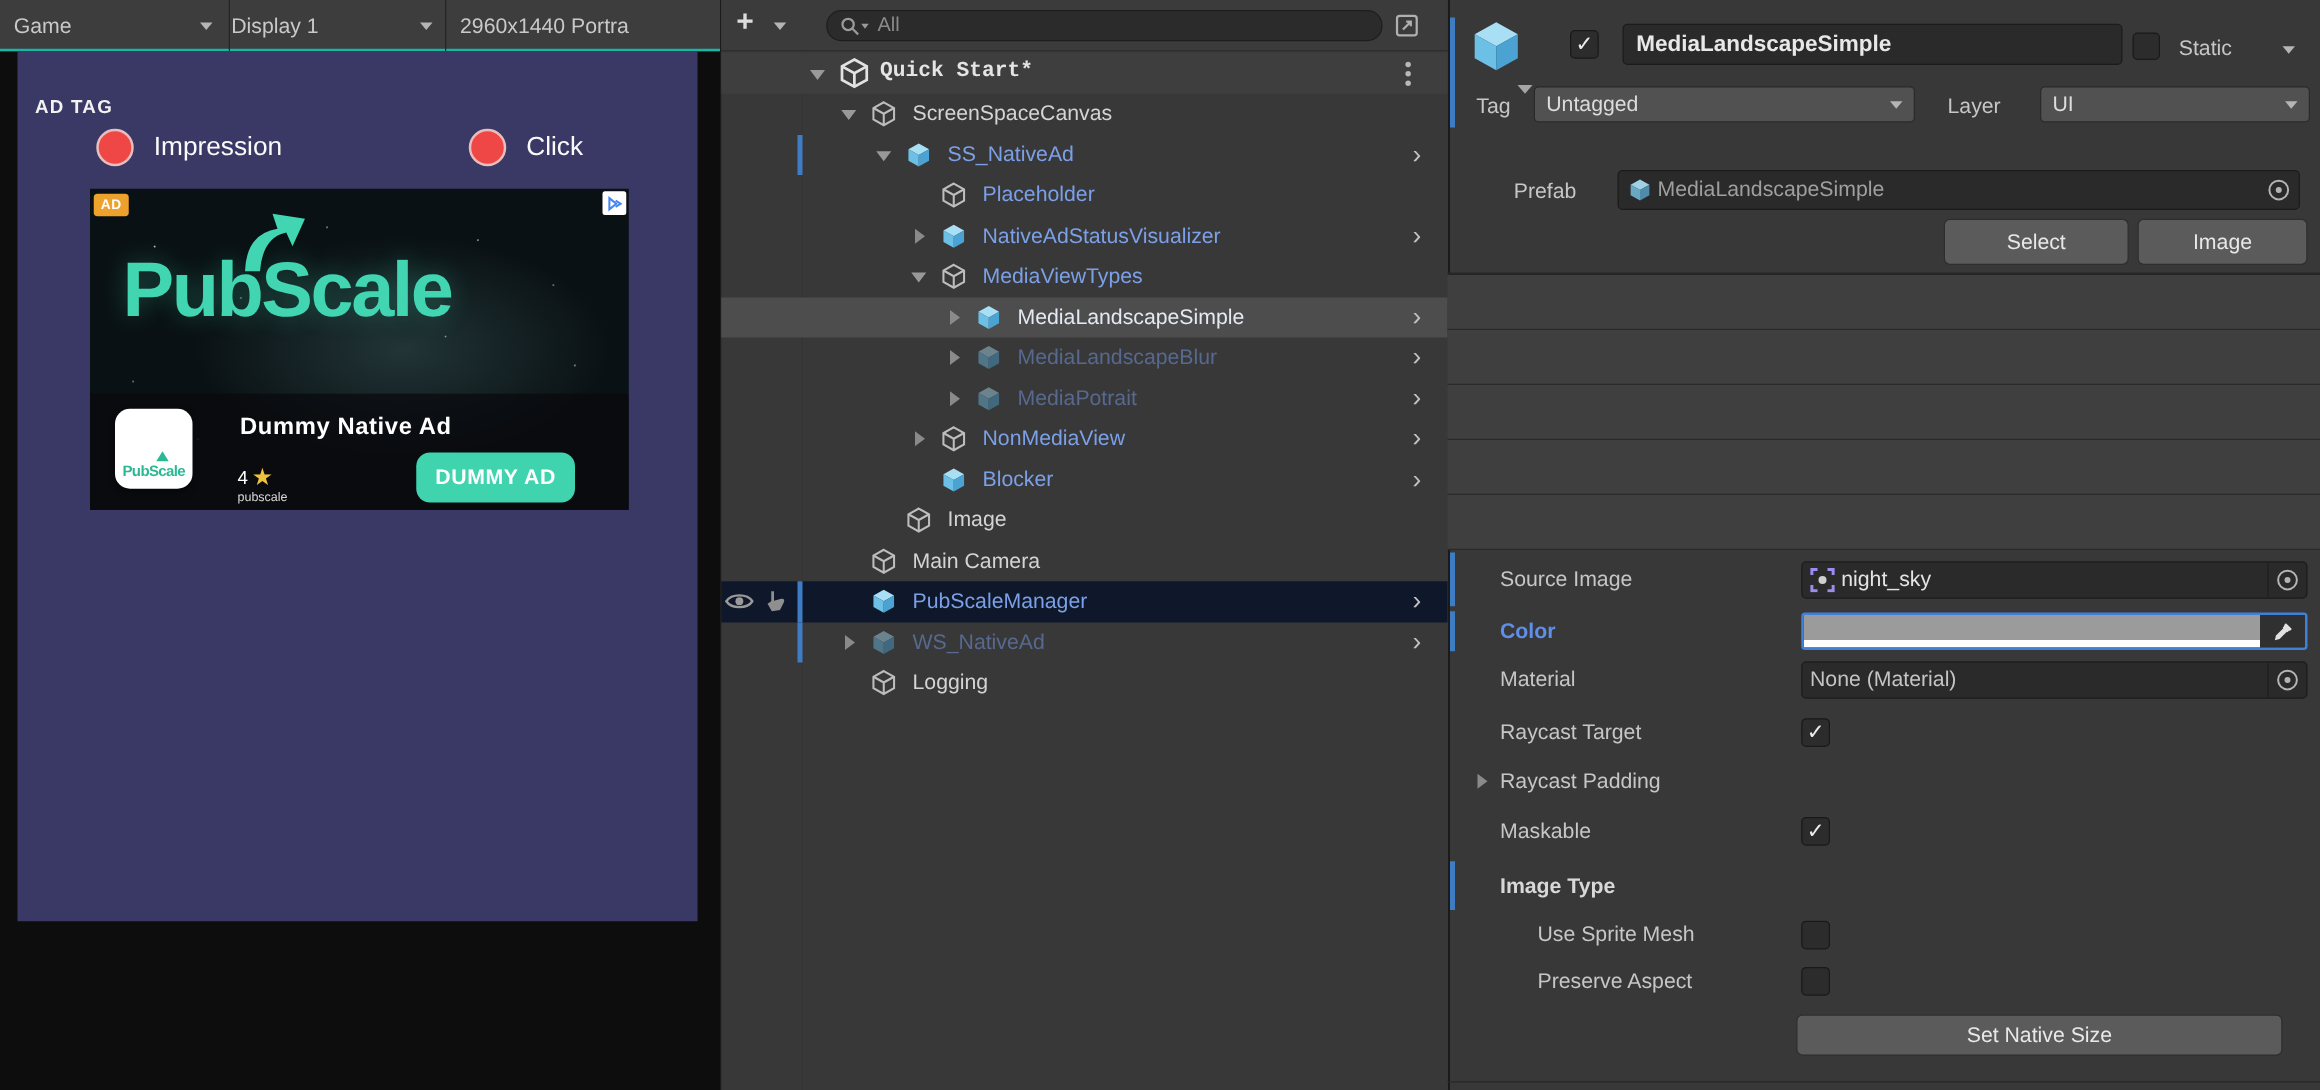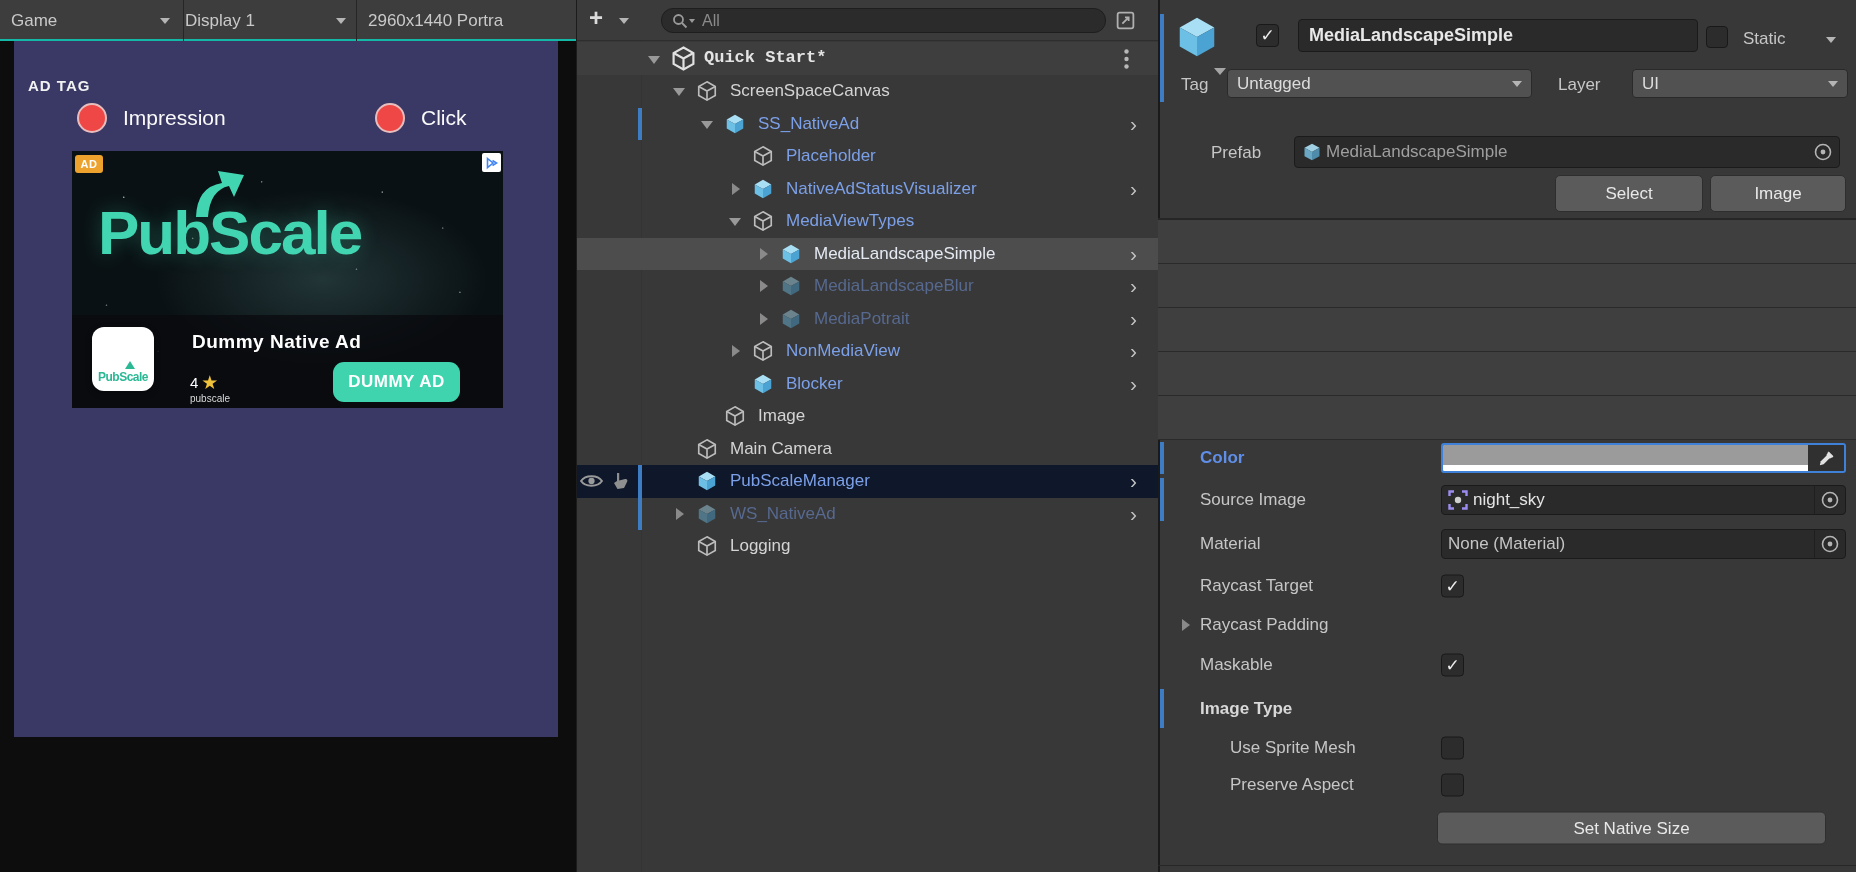--- a/index.html
+++ b/index.html
@@ -466,48 +466,48 @@
 
     <div id="components">
         <div class="comp-header"></div>
         <div class="comp-header"></div>
         <div class="comp-header"></div>
         <div class="comp-header"></div>
         <div class="comp-header"></div>
       </div>
 
     <div id="img-body">
+      <div class="prow r-src row-bar">
+        <span class="lab ins-label">Source Image</span>
+        <div class="val ofield">
+          <svg width="20" height="20" viewBox="0 0 20 20">
+              <path d="M1.5 6 V1.5 H6 M14 1.5 H18.5 V6 M18.5 14 V18.5 H14 M6 18.5 H1.5 V14" fill="none" stroke="#9d8cf0" stroke-width="2.4"></path>
+              <circle cx="10" cy="10" r="3.2" fill="#cfcfcf"></circle>
+            </svg>
+          <span>night_sky</span>
+          <span class="tgt">
+            <svg width="22" height="22" viewBox="0 0 22 22" fill="none">
+                <circle cx="11" cy="11" r="7.5" stroke="#b4b4b4" stroke-width="1.6"></circle>
+                <circle cx="11" cy="11" r="2.4" fill="#b4b4b4"></circle>
+              </svg>
+          </span>
+        </div>
+      </div>
       <div class="prow r-color row-bar">
         <span class="lab ins-label lbl-blue">Color</span>
         <div class="val color-field">
           <div class="color-swatch"></div>
           <div class="dropper-cell">
             <svg width="19" height="19" viewBox="0 0 20 20">
                 <path d="M3 17 L4 13 L11 6 L14 9 L7 16 Z" fill="#e2e2e2"></path>
                 <path d="M11.5 3.5 L16.5 8.5 M10.5 5.5 L14.5 9.5" stroke="#e2e2e2" stroke-width="2.4"></path>
               </svg>
           </div>
         </div>
       </div>
-      <div class="prow r-src row-bar">
-        <span class="lab ins-label">Source Image</span>
-        <div class="val ofield">
-          <svg width="20" height="20" viewBox="0 0 20 20">
-              <path d="M1.5 6 V1.5 H6 M14 1.5 H18.5 V6 M18.5 14 V18.5 H14 M6 18.5 H1.5 V14" fill="none" stroke="#9d8cf0" stroke-width="2.4"></path>
-              <circle cx="10" cy="10" r="3.2" fill="#cfcfcf"></circle>
-            </svg>
-          <span>night_sky</span>
-          <span class="tgt">
-            <svg width="22" height="22" viewBox="0 0 22 22" fill="none">
-                <circle cx="11" cy="11" r="7.5" stroke="#b4b4b4" stroke-width="1.6"></circle>
-                <circle cx="11" cy="11" r="2.4" fill="#b4b4b4"></circle>
-              </svg>
-          </span>
-        </div>
-      </div>
       <div class="prow r-mat">
         <span class="lab ins-label">Material</span>
         <div class="val ofield">
           <span style="color:#c4c4c4">None (Material)</span>
           <span class="tgt">
             <svg width="22" height="22" viewBox="0 0 22 22" fill="none">
                 <circle cx="11" cy="11" r="7.5" stroke="#b4b4b4" stroke-width="1.6"></circle>
                 <circle cx="11" cy="11" r="2.4" fill="#b4b4b4"></circle>
               </svg>
           </span>

